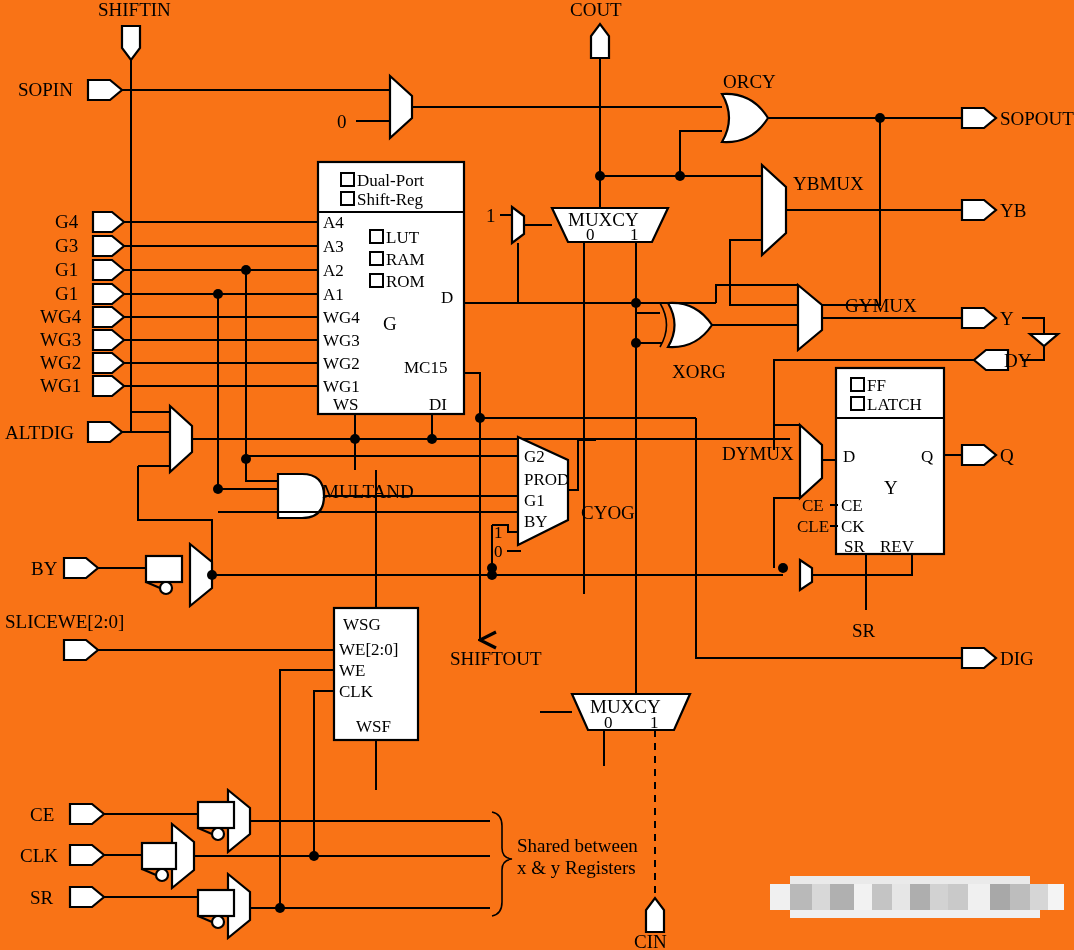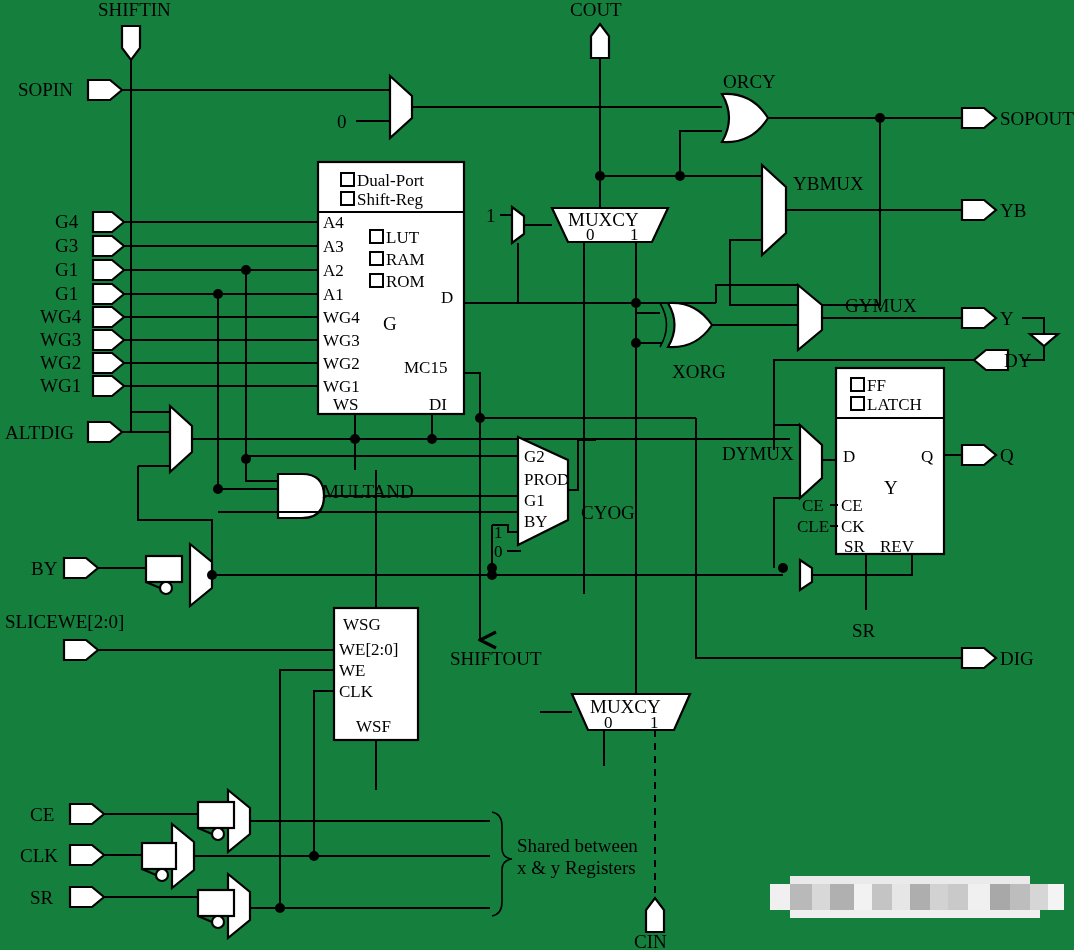--- a/index.html
+++ b/index.html
@@ -1,16 +1,16 @@
 <!DOCTYPE html>
 <html><head>
 <meta charset="utf-8">
 <style>
   html,body{margin:0;padding:0;background:#fff;}
-  #root{position:relative;width:1074px;height:950px;background:#15803d;
+  #root{position:relative;width:1074px;height:950px;background:#f97316;
         font-family:"Liberation Serif", serif;}
   svg{display:block;}
   text{font-family:"Liberation Serif", serif; fill:#000;}
   .lbl{font-size:19px;}
   .lbl-sm{font-size:17px;}
   .wire{stroke:#000;stroke-width:2;fill:none;}
   .wire-thin{stroke:#000;stroke-width:1.6;fill:none;}
   .body{stroke:#000;stroke-width:2.2;fill:#fff;}
   .dash{stroke:#000;stroke-width:2;fill:none;stroke-dasharray:7 6;}
   .dot{fill:#000;}

